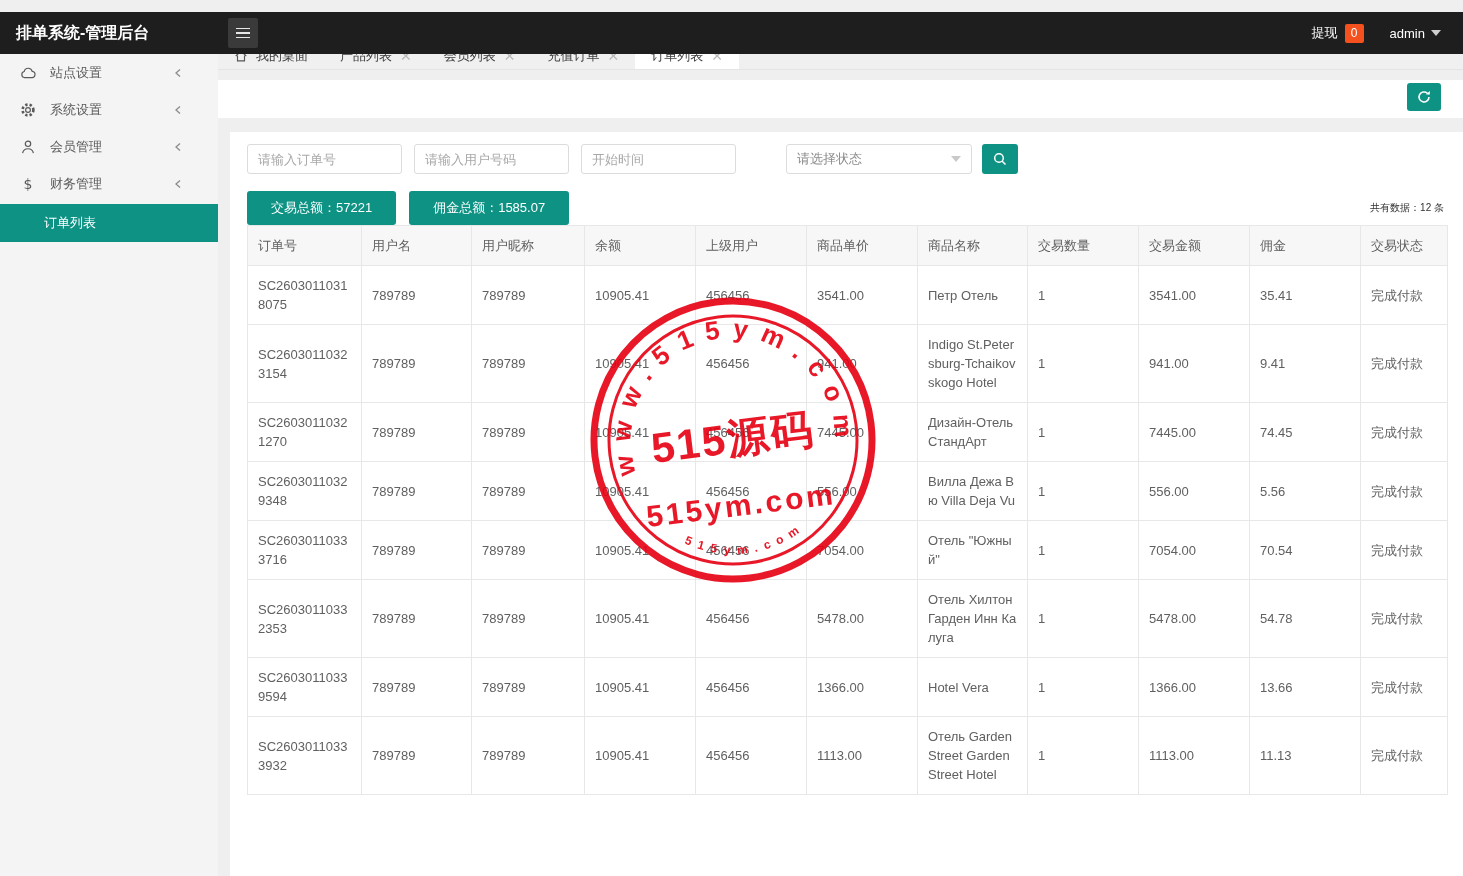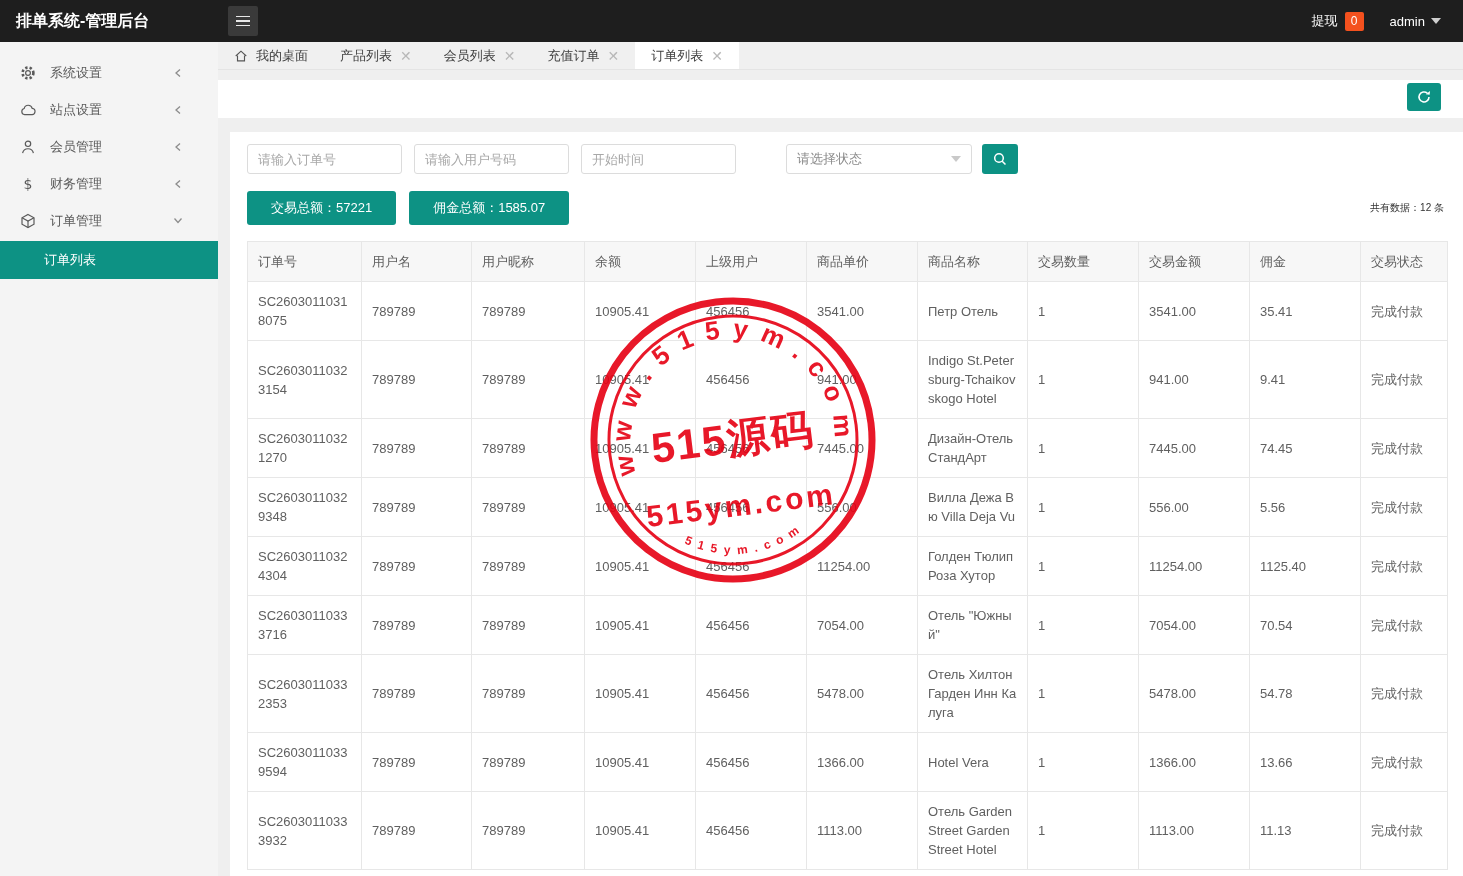--- a/index.html
+++ b/index.html
@@ -1,20 +1,20 @@
 <!DOCTYPE html>
 <html><head>
 <meta charset="utf-8">
 <style>
   * { margin:0; padding:0; box-sizing:border-box; }
   html,body { width:1463px; height:876px; overflow:hidden; background:#efefef;
     font-family:"Liberation Sans","DejaVu Sans",sans-serif; font-size:13px; color:#595959; }
 
   
-  .topbar { position:absolute; left:0; top:0; width:1463px; height:42px; background:#1e1e1e;
+  .topbar { position:absolute; left:0; top:12px; width:1463px; height:42px; background:#1e1e1e;
     display:flex; align-items:center; z-index:30; }
   .topbar-title { width:218px; padding-left:16px; color:#fff; font-size:16px; font-weight:bold; }
   .hamburger { width:30px; height:30px; margin-left:10px; background:#3a3a3a; border-radius:2px;
     display:flex; align-items:center; justify-content:center; cursor:pointer; }
   .hamburger .bars { width:14px; }
   .hamburger .bars div { height:1.6px; background:#e8e8e8; margin:3px 0; }
   .topbar-right { margin-left:auto; display:flex; align-items:center; padding-right:22px; gap:26px; }
   .withdraw { display:flex; align-items:center; color:#fff; gap:7px; cursor:pointer; }
   .withdraw-badge { min-width:19px; height:19px; background:#f4511e; color:#fff; border-radius:2px;
     display:flex; align-items:center; justify-content:center; font-size:12px; padding:0 4px; }
@@ -50,21 +50,21 @@
   .fake-select { width:186px; height:30px; border:1px solid #dcdcdc; border-radius:3px;
     display:flex; align-items:center; padding:0 10px; color:#8a8a8a; cursor:pointer; margin-left:38px; }
   .fake-select .caret { margin-left:auto; }
   .search-btn { width:36px; height:30px; background:#0d9284; border:none; border-radius:3px;
     cursor:pointer; display:flex; align-items:center; justify-content:center; margin-left:-2px; }
   .summary-row { margin-top:17px; display:flex; align-items:center; }
   .badge { background:#0d9284; color:#fff; border-radius:3px; padding:8px 24px; margin-right:13px; cursor:default; }
   .total-count { margin-left:auto; color:#333; font-size:10px; padding-right:4px; }
 
   
-  table { margin-top:16px; width:100%; border-collapse:collapse; table-layout:fixed;border-radius:12px; }
+  table { margin-top:0; width:100%; border-collapse:collapse; table-layout:fixed;border-radius:12px; }
   th { background:#f7f7f7; font-weight:normal; color:#5f5f5f; text-align:left; }
   th,td { border:1px solid #e7e7e7; padding:10px 10px; font-size:13px; line-height:19px;
     word-break:break-all; vertical-align:middle; color:#606060; }
 
   
   .stamp { position:absolute; left:583px; top:290px; width:300px; height:300px;
     pointer-events:none; z-index:40; opacity:0.9; }
   .stamp text { fill:#e60012; font-weight:bold; font-family:"Liberation Sans","DejaVu Sans",sans-serif; }
 </style>
 </head>
@@ -89,65 +89,54 @@
       <svg width="10" height="6" viewBox="0 0 10 6">
           <polygon points="0,0 10,0 5,6" fill="#cfcfcf"></polygon>
         </svg>
     </div>
   </div>
 </header>
 
 <nav class="sidebar">
   <div class="side-item">
     <svg width="16" height="16" viewBox="0 0 16 16">
+      <path d="M4.6 12.6 a3.1 3.1 0 0 1 -0.4 -6.1 A4.1 4.1 0 0 1 12.2 6.4 a2.9 2.9 0 0 1 -0.6 6.2 z" fill="none" stroke="#5a5a5a" stroke-width="1.2"></path>
+      </svg>
+    <span>站点设置</span>
+    <svg class="chev" width="9" height="10" viewBox="0 0 9 10">
+        <polyline points="6.5,1.5 2.5,5 6.5,8.5" fill="none" stroke="#8c8c8c" stroke-width="1.3"></polyline>
+      </svg>
+  </div>
+  <div class="side-item">
+    <svg width="16" height="16" viewBox="0 0 16 16">
       <circle cx="8" cy="8" r="5.4" fill="none" stroke="#5a5a5a" stroke-width="2.6" stroke-dasharray="2.3 2.1"></circle>
       <circle cx="8" cy="8" r="2.4" fill="none" stroke="#5a5a5a" stroke-width="1.2"></circle>
       </svg>
     <span>系统设置</span>
     <svg class="chev" width="9" height="10" viewBox="0 0 9 10">
         <polyline points="6.5,1.5 2.5,5 6.5,8.5" fill="none" stroke="#8c8c8c" stroke-width="1.3"></polyline>
       </svg>
   </div>
   <div class="side-item">
     <svg width="16" height="16" viewBox="0 0 16 16">
-      <path d="M4.6 12.6 a3.1 3.1 0 0 1 -0.4 -6.1 A4.1 4.1 0 0 1 12.2 6.4 a2.9 2.9 0 0 1 -0.6 6.2 z" fill="none" stroke="#5a5a5a" stroke-width="1.2"></path>
-      </svg>
-    <span>站点设置</span>
-    <svg class="chev" width="9" height="10" viewBox="0 0 9 10">
-        <polyline points="6.5,1.5 2.5,5 6.5,8.5" fill="none" stroke="#8c8c8c" stroke-width="1.3"></polyline>
-      </svg>
-  </div>
-  <div class="side-item">
-    <svg width="16" height="16" viewBox="0 0 16 16">
       <circle cx="8" cy="4.8" r="2.7" fill="none" stroke="#5a5a5a" stroke-width="1.2"></circle>
       <path d="M2.6 14.2 a5.5 5.5 0 0 1 10.8 0" fill="none" stroke="#5a5a5a" stroke-width="1.2"></path>
       </svg>
     <span>会员管理</span>
     <svg class="chev" width="9" height="10" viewBox="0 0 9 10">
         <polyline points="6.5,1.5 2.5,5 6.5,8.5" fill="none" stroke="#8c8c8c" stroke-width="1.3"></polyline>
       </svg>
   </div>
   <div class="side-item">
     <svg width="16" height="16" viewBox="0 0 16 16">
       <text x="8" y="13" text-anchor="middle" font-size="14" fill="#5a5a5a" font-family="DejaVu Sans,sans-serif">$</text>
       </svg>
     <span>财务管理</span>
     <svg class="chev" width="9" height="10" viewBox="0 0 9 10">
         <polyline points="6.5,1.5 2.5,5 6.5,8.5" fill="none" stroke="#8c8c8c" stroke-width="1.3"></polyline>
-      </svg>
-  </div>
-  <div class="side-item">
-    <svg width="16" height="16" viewBox="0 0 16 16">
-      <polygon points="8,1.5 14,4.8 14,11.2 8,14.5 2,11.2 2,4.8" fill="none" stroke="#5a5a5a" stroke-width="1.2"></polygon>
-      <polyline points="2,4.8 8,8 14,4.8" fill="none" stroke="#5a5a5a" stroke-width="1.2"></polyline>
-      <line x1="8" y1="8" x2="8" y2="14.5" stroke="#5a5a5a" stroke-width="1.2"></line>
-      </svg>
-    <span>订单管理</span>
-    <svg class="chev" width="10" height="9" viewBox="0 0 10 9">
-        <polyline points="1.5,2.5 5,6.5 8.5,2.5" fill="none" stroke="#8c8c8c" stroke-width="1.3"></polyline>
       </svg>
   </div>
   <div class="side-sub">
     <span>订单列表</span>
   </div>
 </nav>
 
 <div class="tabbar">
   <div class="tab">
     <svg width="14" height="14" viewBox="0 0 16 16">
@@ -284,33 +273,20 @@
           <td>10905.41</td>
           <td>456456</td>
           <td>556.00</td>
           <td>Вилла Дежа Вю Villa Deja Vu</td>
           <td>1</td>
           <td>556.00</td>
           <td>5.56</td>
           <td>完成付款</td>
         </tr>
         <tr>
-          <td>SC26030110324304</td>
-          <td>789789</td>
-          <td>789789</td>
-          <td>10905.41</td>
-          <td>456456</td>
-          <td>11254.00</td>
-          <td>Голден Тюлип Роза Хутор</td>
-          <td>1</td>
-          <td>11254.00</td>
-          <td>1125.40</td>
-          <td>完成付款</td>
-        </tr>
-        <tr>
           <td>SC26030110333716</td>
           <td>789789</td>
           <td>789789</td>
           <td>10905.41</td>
           <td>456456</td>
           <td>7054.00</td>
           <td>Отель "Южный"</td>
           <td>1</td>
           <td>7054.00</td>
           <td>70.54</td>

